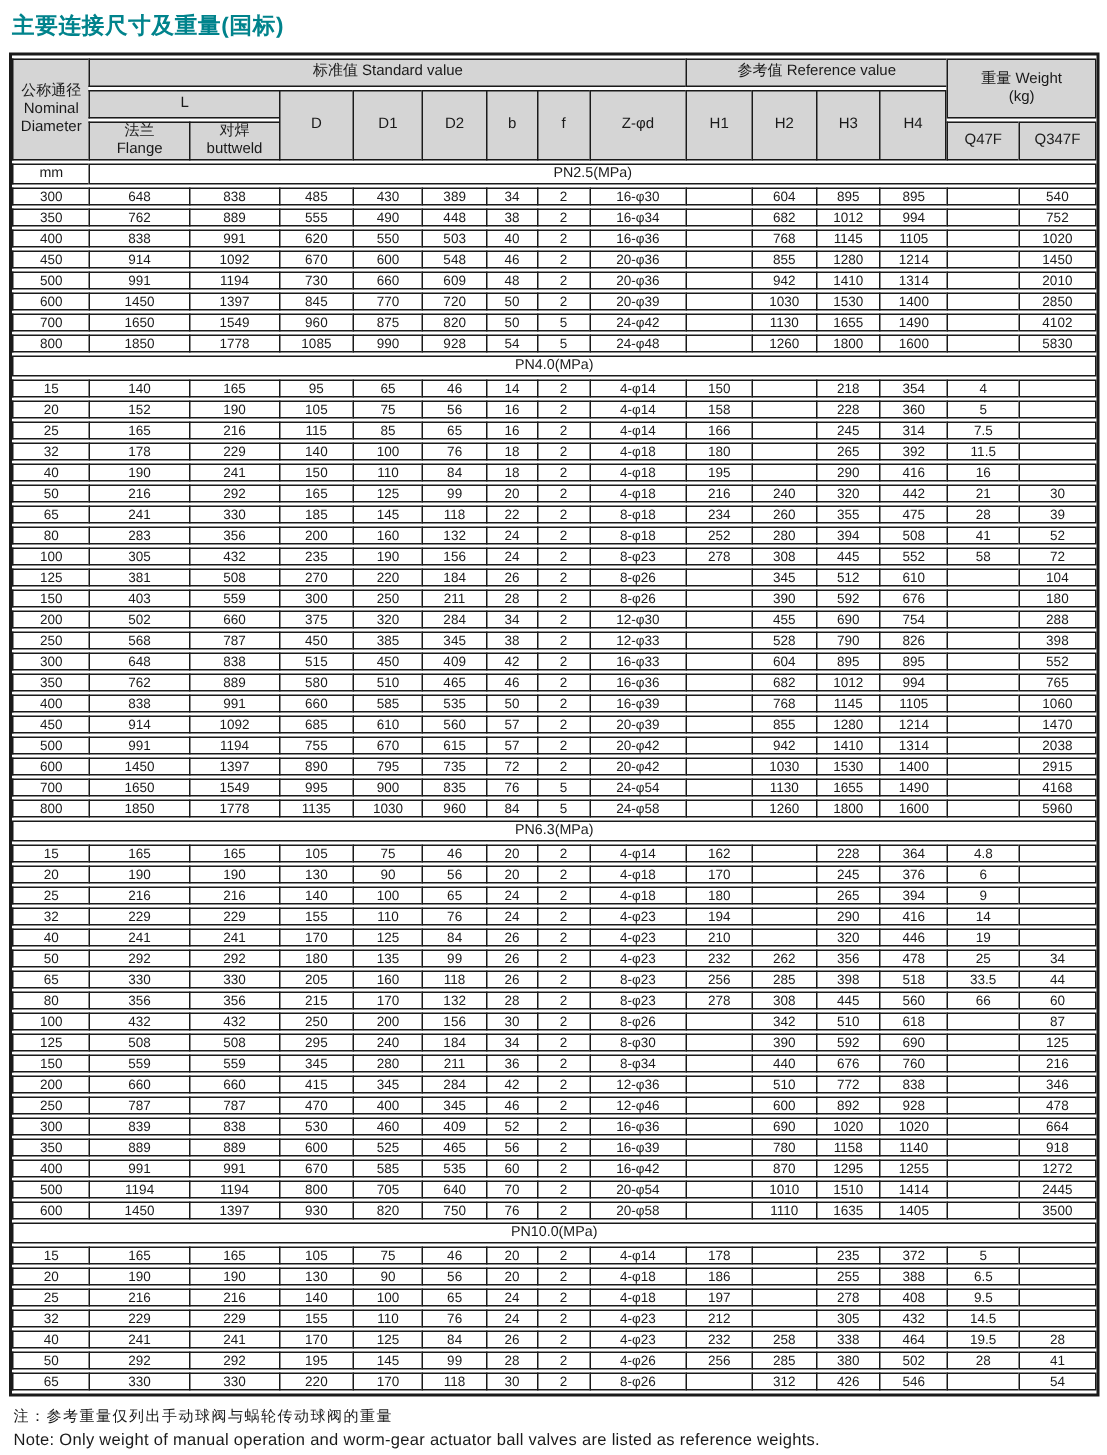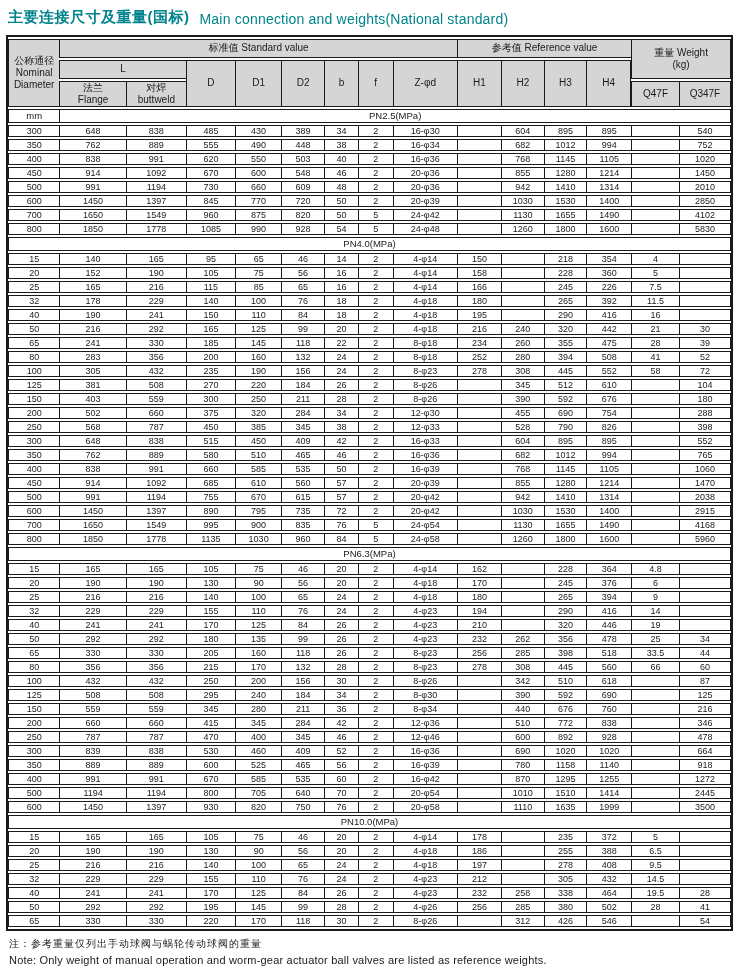--- a/index.html
+++ b/index.html
@@ -47,21 +47,20 @@
   .notes .n-zh{font-size:10px;letter-spacing:1px;margin-bottom:3px;}
   .notes .n-en{font-size:11px;letter-spacing:.2px;}
 </style>
 </head>
 <body>
 
 <div class="page">
 
   <div class="title">
     <span class="zh">主要连接尺寸及重量(国标)</span>
-    <span class="en">Main connection and weights(National standard)</span>
   </div>
 
   <div class="table-wrap">
     <table>
       <colgroup>
         <col style="width:7.1%">
           <col style="width:9.2%">
           <col style="width:8.3%">
         <col style="width:6.8%">
           <col style="width:6.4%">
@@ -300,21 +299,21 @@
             <td>216</td>
             <td>115</td>
             <td>85</td>
             <td>65</td>
             <td>16</td>
             <td>2</td>
             <td>4-φ14</td>
             <td>166</td>
             <td></td>
             <td>245</td>
-            <td>226</td>
+            <td>314</td>
             <td>7.5</td>
             <td></td>
           </tr>
           <tr>
             <td>32</td>
             <td>178</td>
             <td>229</td>
             <td>140</td>
             <td>100</td>
             <td>76</td>
@@ -915,21 +914,21 @@
             <td>1397</td>
             <td>930</td>
             <td>820</td>
             <td>750</td>
             <td>76</td>
             <td>2</td>
             <td>20-φ58</td>
             <td></td>
             <td>1110</td>
             <td>1635</td>
-            <td>1999</td>
+            <td>1405</td>
             <td></td>
             <td>3500</td>
           </tr>
           <tr class="section-row">
             <td colspan="15">PN10.0(MPa)</td>
           </tr>
           <tr>
             <td>15</td>
             <td>165</td>
             <td>165</td>

